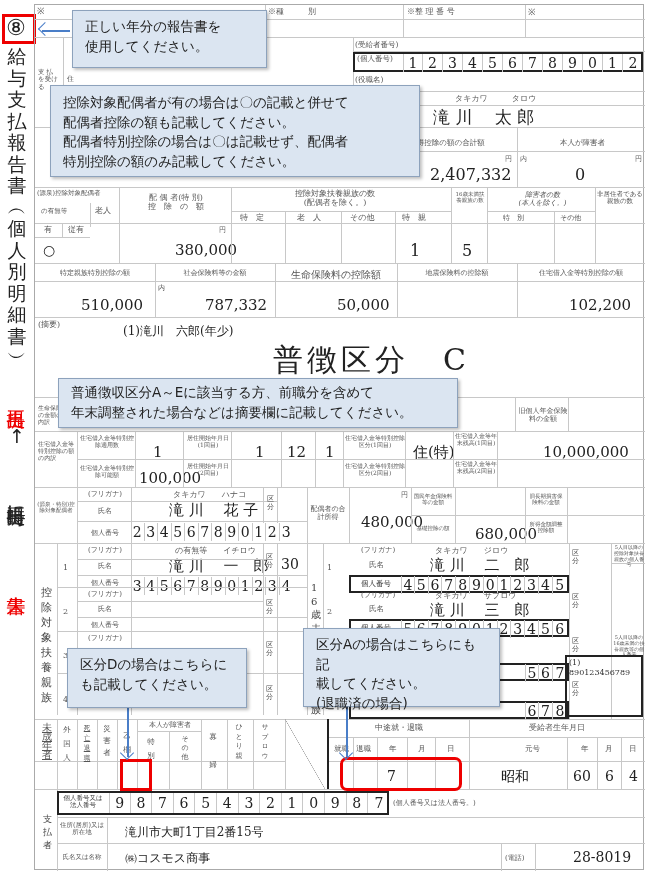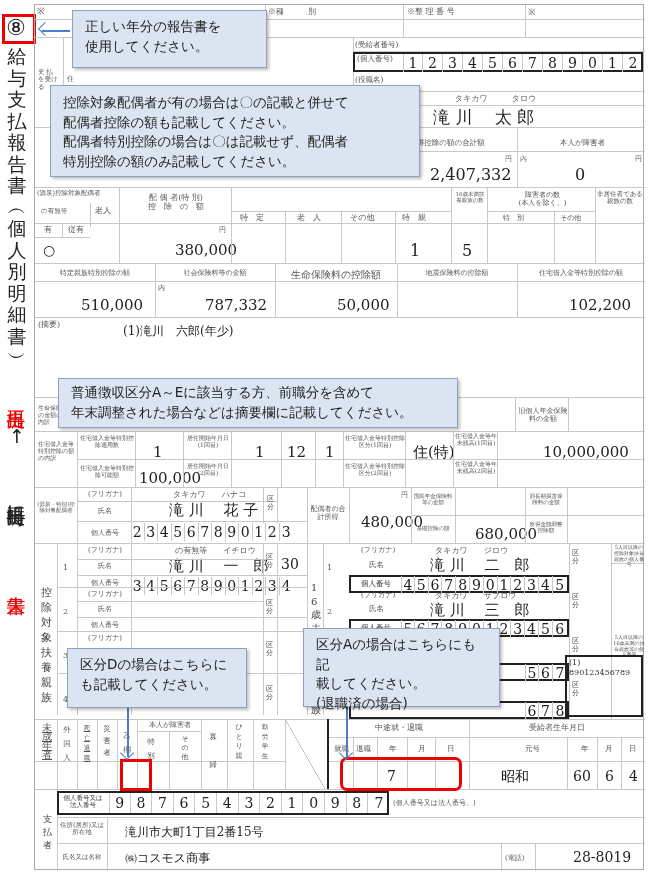--- a/index.html
+++ b/index.html
@@ -113,34 +113,35 @@
   <span class="t" style="left:9px;top:220px;font-size:8px;">有</span>
   <div class="ln v" style="left:27px;top:218px;height:14px;"></div>
   <span class="t" style="left:33px;top:220px;font-size:8px;">従有</span>
   <div class="ln h" style="left:0;top:232px;width:55px;"></div>
   <span class="val" style="left:8px;top:238px;font-size:14px;">○</span>
   <div class="ln v" style="left:84px;top:182px;height:76px;"></div>
   <span class="t tc" style="left:86px;top:188px;width:110px;font-size:8px;"><span>配 偶 者(特 別)</span><br><span>控　除　の　額</span></span>
   <span class="yen" style="left:184px;top:220px;">円</span>
   <span class="val" style="left:140px;top:238px;font-size:15px;">380,000</span>
   <div class="ln v" style="left:196px;top:182px;height:76px;"></div>
+  <span class="t tc" style="left:200px;top:184px;width:200px;font-size:8px;"><span>控除対象扶養親族の数</span><br><span>(配偶者を除く。)</span></span>
   <div class="ln h" style="left:196px;top:206px;width:220px;"></div>
   <span class="t" style="left:205px;top:208px;font-size:8px;">特　定</span>
   <span class="t" style="left:262px;top:208px;font-size:8px;">老　人</span>
   <span class="t" style="left:315px;top:208px;font-size:8px;">その他</span>
   <span class="t" style="left:367px;top:208px;font-size:8px;">特　親</span>
   <div class="ln v" style="left:250px;top:206px;height:52px;"></div>
   <div class="ln v" style="left:306px;top:206px;height:52px;"></div>
   <div class="ln v" style="left:360px;top:206px;height:52px;"></div>
   <div class="ln v" style="left:416px;top:182px;height:76px;"></div>
   <span class="val" style="left:375px;top:238px;font-size:16px;">1</span>
   <span class="t tc" style="left:418px;top:186px;width:34px;font-size:5.5px;white-space:normal;">16歳未満扶養親族の数</span>
   <div class="ln v" style="left:452px;top:182px;height:76px;"></div>
   <span class="val" style="left:427px;top:238px;font-size:16px;">5</span>
-  <span class="t tc" style="left:455px;top:186px;width:105px;font-size:7px;"><span>障害者の数</span><br><span>(本人を除く。)</span></span>
+  <span class="t tc" style="left:455px;top:186px;width:105px;font-size:7px;font-style:italic;"><span>障害者の数</span><br><span>(本人を除く。)</span></span>
   <div class="ln h" style="left:452px;top:206px;width:108px;"></div>
   <span class="t" style="left:468px;top:209px;font-size:7px;">特　別</span>
   <span class="t" style="left:525px;top:209px;font-size:7px;">その他</span>
   <div class="ln v" style="left:519px;top:206px;height:52px;"></div>
   <div class="ln v" style="left:560px;top:182px;height:76px;"></div>
   <span class="t tc" style="left:562px;top:186px;width:46px;font-size:6.5px;white-space:normal;">非居住者である親族の数</span>
 
   <div class="ln h" style="left:0;top:258px;width:610px;"></div>
   <div class="ln h" style="left:0;top:276px;width:610px;"></div>
   <div class="ln h" style="left:0;top:312px;width:610px;"></div>
@@ -155,20 +156,21 @@
   <span class="t tc" style="left:482px;top:264px;width:128px;font-size:7px;">住宅借入金等特別控除の額</span>
   <span class="val" style="left:46px;top:293px;">510,000</span>
   <span class="t" style="left:123px;top:279px;">内</span>
   <span class="val" style="left:170px;top:293px;">787,332</span>
   <span class="val" style="left:302px;top:293px;">50,000</span>
   <span class="val" style="left:420px;top:293px;"></span>
   <span class="val" style="left:534px;top:293px;">102,200</span>
 
   <span class="t" style="left:3px;top:315px;font-size:8px;">(摘要)</span>
   <span class="val" style="left:88px;top:320px;font-size:12px;">(1)滝川　六郎(年少)</span>
+  <span class="val" style="left:238px;top:340px;font-size:30px;letter-spacing:4px;">普徴区分　C</span>
 
   <div class="ln h" style="left:0;top:392px;width:610px;"></div>
   <span class="t" style="left:3px;top:400px;font-size:6px;">生命保険料<br>の金額の<br>内訳</span>
   <div class="ln v" style="left:480px;top:392px;height:34px;"></div>
   <span class="t tc" style="left:483px;top:402px;width:50px;font-size:7px;white-space:normal;">旧個人年金保険料の金額</span>
   <div class="ln v" style="left:533px;top:392px;height:34px;"></div>
   <div class="ln h" style="left:0;top:426px;width:610px;"></div>
 
   <span class="t" style="left:3px;top:436px;font-size:6px;white-space:normal;width:38px;">住宅借入金等特別控除の額の内訳</span>
   <div class="ln v" style="left:42px;top:426px;height:56px;"></div>
@@ -379,21 +381,21 @@
   <span class="t tc" style="left:104px;top:716px;width:62px;font-size:7px;">本人が障害者</span>
   <div class="ln h" style="left:102px;top:726px;width:64px;"></div>
   <span class="t tc" style="left:110px;top:730px;width:12px;font-size:7.5px;white-space:normal;line-height:14px;">特別</span>
   <div class="ln v" style="left:134px;top:726px;height:58px;"></div>
   <span class="t tc" style="left:144px;top:730px;width:12px;font-size:7px;white-space:normal;line-height:9px;">その他</span>
   <div class="ln v" style="left:166px;top:714px;height:70px;"></div>
   <span class="t tc" style="left:172px;top:718px;width:12px;font-size:7.5px;white-space:normal;line-height:28px;">寡婦</span>
   <div class="ln v" style="left:192px;top:714px;height:70px;"></div>
   <span class="t tc" style="left:198px;top:718px;width:12px;font-size:7px;white-space:normal;line-height:9.5px;">ひとり親</span>
   <div class="ln v" style="left:218px;top:714px;height:70px;"></div>
-  <span class="t tc" style="left:224px;top:718px;width:12px;font-size:6.5px;white-space:normal;line-height:9.5px;">勤労学生</span>
+  <span class="t tc" style="left:224px;top:718px;width:12px;font-size:6.5px;white-space:normal;line-height:9.5px;">サブロウ</span>
   <div class="ln v" style="left:250px;top:714px;height:70px;"></div>
   <div class="abs" style="left:250px;top:714px;width:40px;height:70px;background:linear-gradient(to top right,transparent calc(50% - 0.5px),#999 50%,transparent calc(50% + 0.5px));"></div>
 
   <div class="abs" style="left:292px;top:714px;width:318px;height:70px;border-left:2px solid #222;"></div>
   <span class="t tc" style="left:294px;top:718px;width:140px;font-size:8px;">中途就・退職</span>
   <div class="ln v" style="left:434px;top:714px;height:70px;"></div>
   <span class="t tc" style="left:434px;top:718px;width:176px;font-size:8px;">受給者生年月日</span>
   <div class="ln h" style="left:294px;top:732px;width:316px;"></div>
   <div class="ln h" style="left:294px;top:756px;width:316px;"></div>
   <span class="t" style="left:299px;top:740px;font-size:7.5px;">就職</span>

